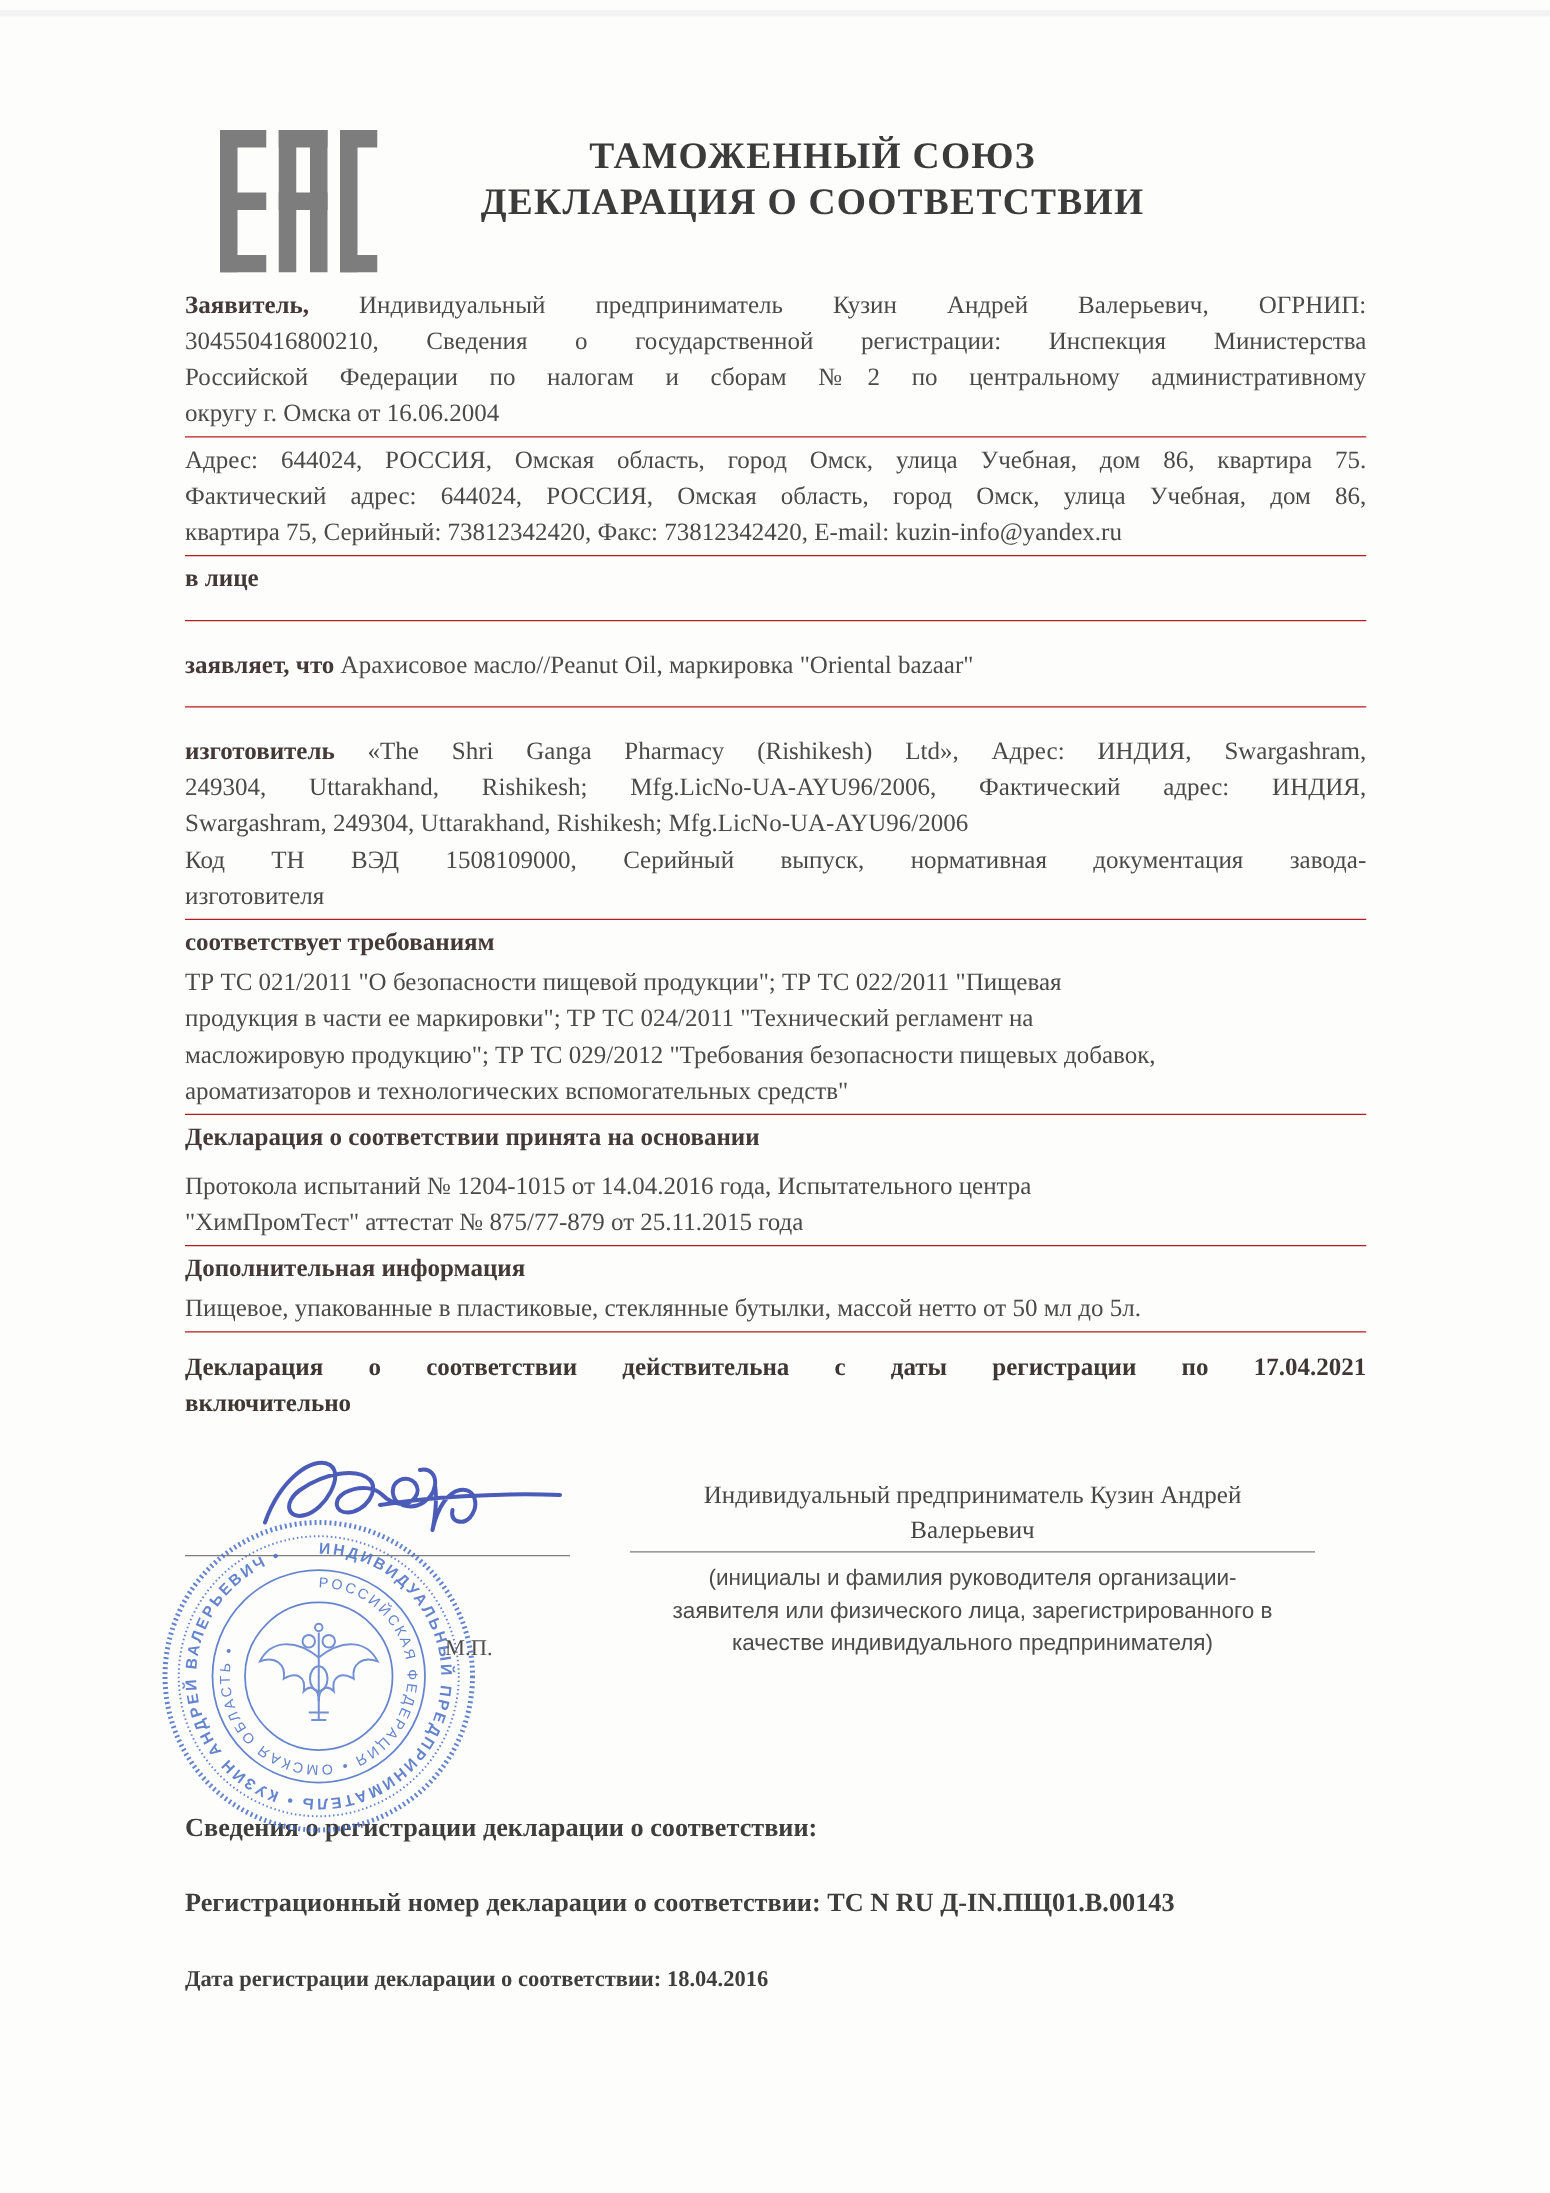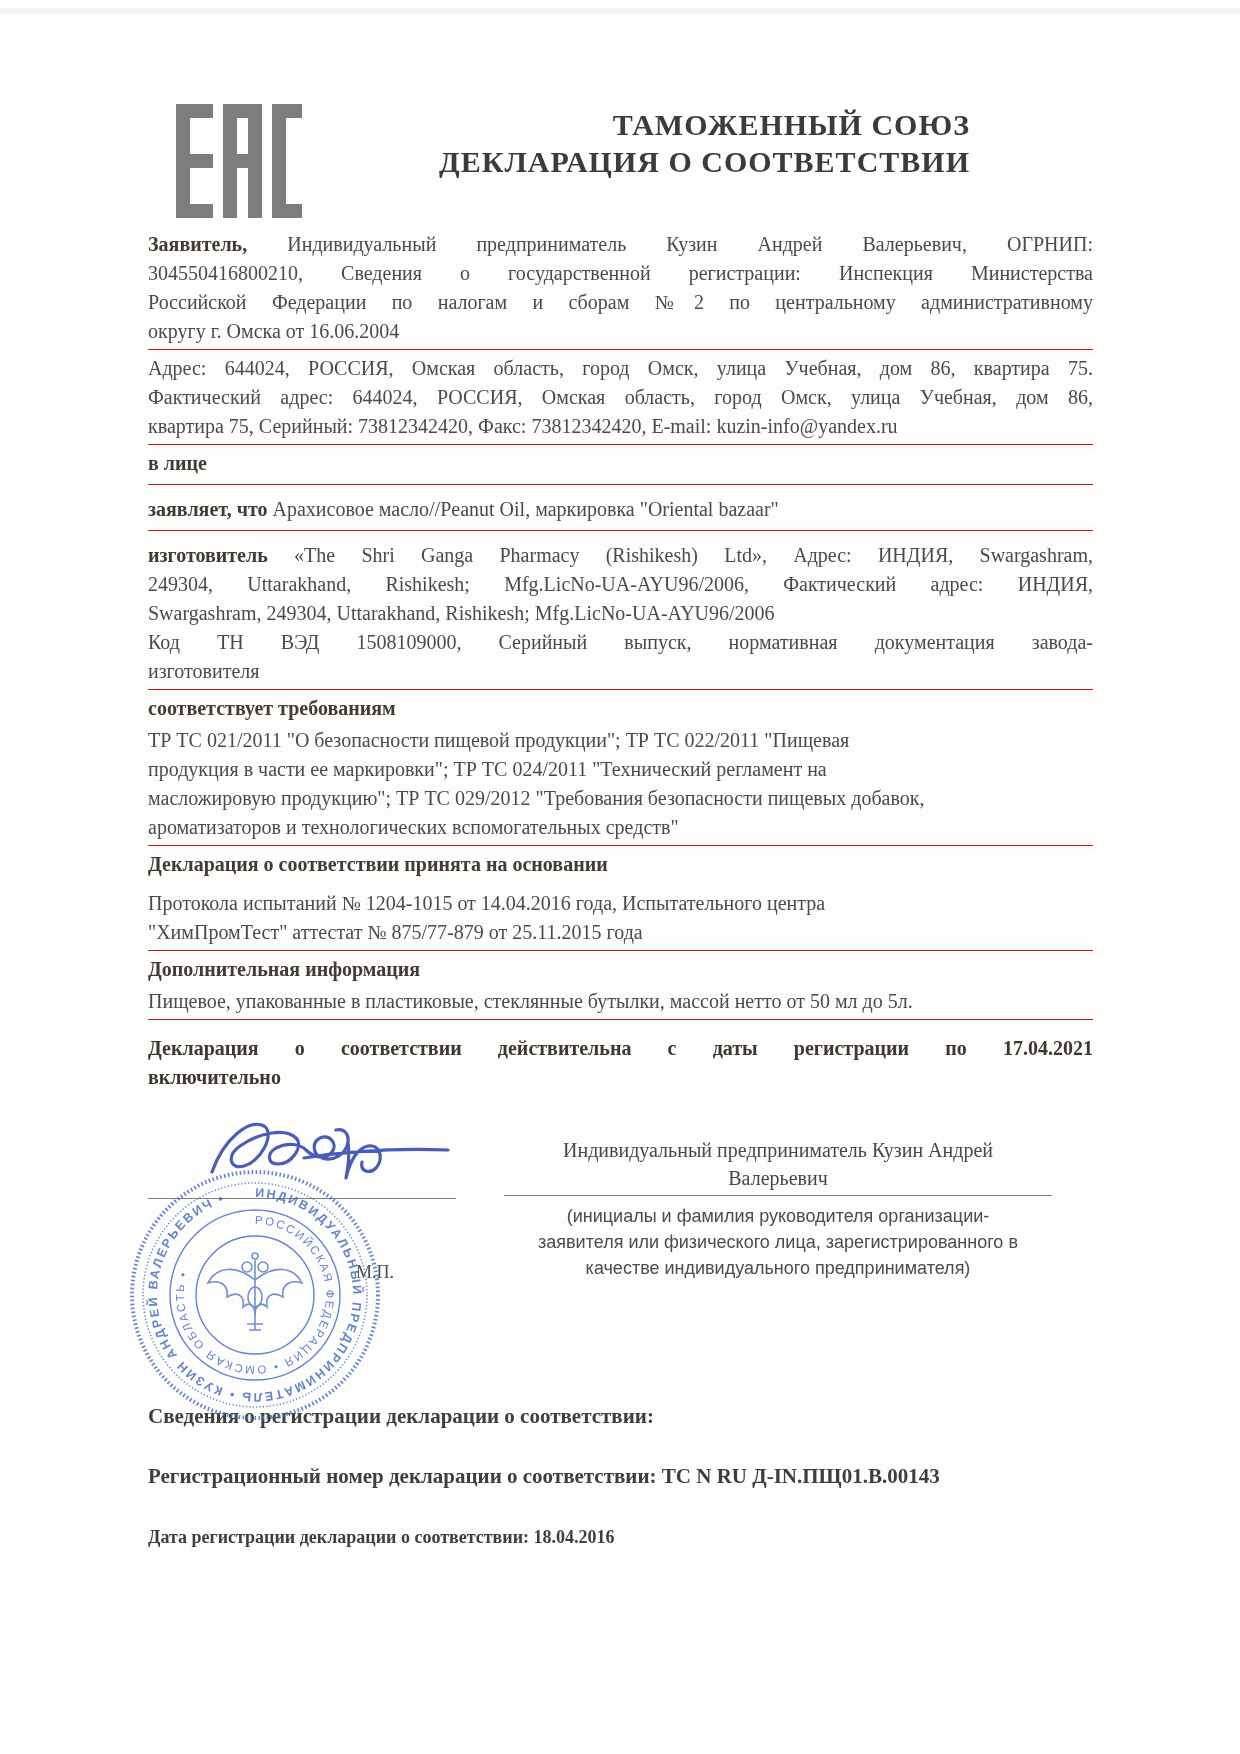--- a/index.html
+++ b/index.html
@@ -5,27 +5,27 @@
   html,body{margin:0;padding:0;background:#ececec;}
   .page{
     position:relative;width:1240px;height:1754px;margin:0 auto;
     background:#fdfdfc;overflow:hidden;
     font-family:"Liberation Serif",serif;color:#4a4a4a;
   }
   .scan-band{position:absolute;top:8px;left:0;width:100%;height:5px;background:#f3f3f3;}
   
   .eac-logo{position:absolute;left:176px;top:104px;}
   .doc-title{
-    position:absolute;left:330px;top:106px;width:640px;text-align:right;
+    position:absolute;left:330px;top:106px;width:640px;text-align:center;
     font-weight:bold;font-size:30px;line-height:37px;color:#3b3b3b;letter-spacing:1px;
   }
   
   .content{position:absolute;left:148px;top:230px;width:945px;font-size:20px;line-height:29px;}
   .sect{border-bottom:1px solid #b91c1c;padding-bottom:3px;margin-bottom:4px;}
-  .sect.tight{padding-bottom:6px;margin-bottom:10px;}
+  .sect.tight{padding-bottom:18px;margin-bottom:21px;}
   .line{white-space:normal;}
   .jl{text-align:justify;text-align-last:justify;}
   .lead{font-weight:bold;color:#433a37;}
   .hd{font-weight:bold;color:#433a37;}
   .body-gap{margin-top:10px;}
   .small-gap{margin-top:3px;}
   .validity{font-weight:bold;color:#3f3733;margin-top:14px;}
   
   .sig-area{position:relative;height:278px;margin-top:14px;}
   .sig-svg{position:absolute;left:58px;top:4px;z-index:4;}

